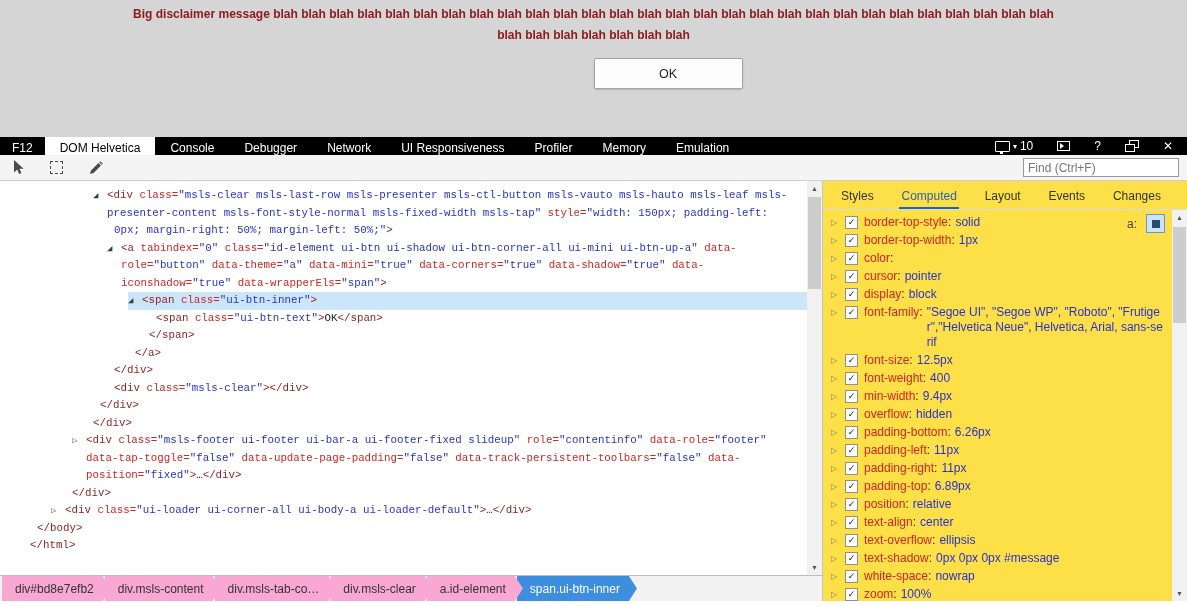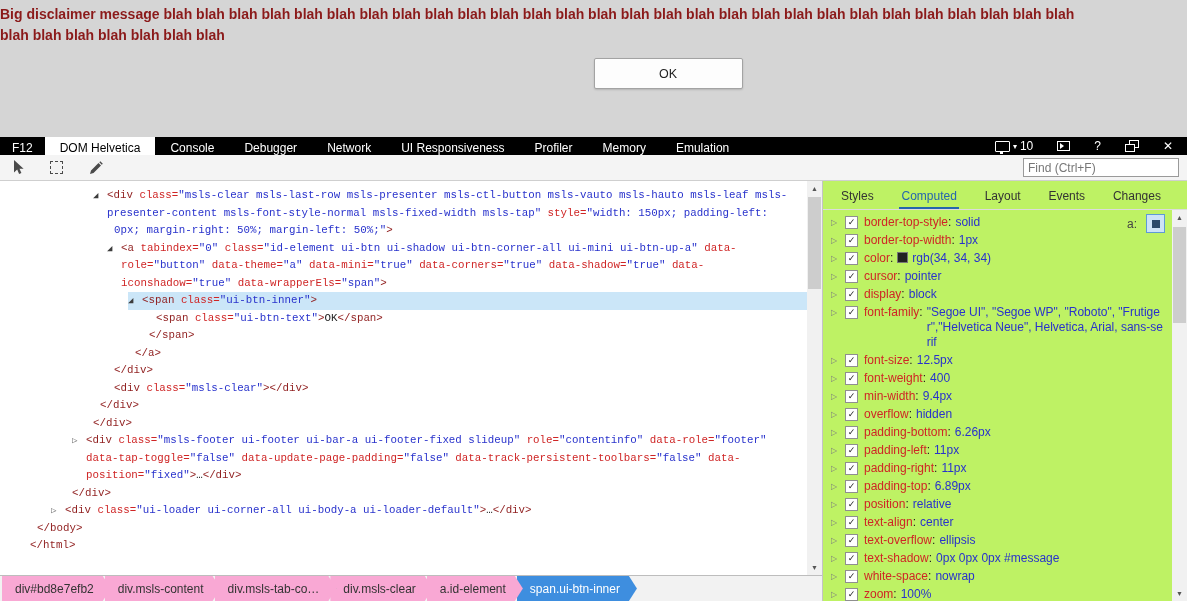--- a/index.html
+++ b/index.html
@@ -2,21 +2,21 @@
 <html><head>
 <meta charset="utf-8">
 <style>
   html,body{margin:0;padding:0;background:#888;}
   .screen{position:relative;width:1187px;height:606px;background:#fff;overflow:hidden;
           font-family:"Liberation Sans",sans-serif;color:#222;
           --disclaimer-text:#8b1a1a;--code-tag:#8f1d1d;--code-attr:#cf2525;--code-val:#2832cc;
           --sel-line:#cbe6f8;--crumb-sel:#3e8edf;}
   
   .webpage{height:137px;background:#d5d5d5;overflow:hidden;}
-  .disclaimer{padding-top:4px;font-weight:bold;font-size:14px;line-height:21px;
+  .disclaimer{padding-top:4px;text-align:center;font-weight:bold;font-size:12px;line-height:21px;
               color:var(--disclaimer-text);white-space:nowrap;}
   .ok-btn{display:block;width:149px;height:31px;margin:12px 0 0 50%;background:#fdfdfd;
           border:1px solid #a3a3a3;border-radius:2px;font-family:"Liberation Sans",sans-serif;
           font-size:12.5px;color:#222;box-shadow:0 1px 2px rgba(0,0,0,.15);cursor:pointer;}
   
   .f12-bar{height:18px;background:#000;display:flex;align-items:stretch;font-size:12px;}
   .f12-logo{line-height:23px;padding:0 12px;color:#fff;}
   .f12-tabs{display:flex;}
   .f12-tab{line-height:23px;padding:0 15px;color:#fff;cursor:pointer;white-space:nowrap;}
   .f12-tab.active{background:#fff;color:#000;}
@@ -62,21 +62,21 @@
   .sb-thumb{position:absolute;left:1px;right:1px;background:#cdcdcd;}
   
   .breadcrumbs{height:25px;background:#f2f2f2;border-top:1px solid #bdbdbd;display:flex;
                align-items:stretch;font-size:12px;color:#333;overflow:hidden;padding-left:2px;}
   .crumb{position:relative;display:flex;align-items:center;padding:0 17px 0 13px;margin-right:-6px;
          background:#f9a8d4;cursor:pointer;white-space:nowrap;
          clip-path:polygon(0 0,calc(100% - 8px) 0,100% 50%,calc(100% - 8px) 100%,0 100%);
          filter:drop-shadow(1px 0 0 #b8b8b8);}
   .crumb.sel{background:var(--crumb-sel);color:#fff;}
   
-  .right-col{flex:1;display:flex;flex-direction:column;background:#bef264;}
+  .right-col{flex:1;display:flex;flex-direction:column;background:#fde047;}
   .s-tabs{height:28px;flex:none;border-bottom:1px solid #dcdcdc;display:flex;justify-content:space-between;
           align-items:flex-end;padding:0 24px 0 16px;font-size:12px;}
   .s-tab{padding:0 2px 6px;cursor:pointer;color:#333;white-space:nowrap;}
   .s-tab.active{color:#2565ae;box-shadow:inset 0 -2px 0 #2565ae;}
   .props-wrap{flex:1;display:flex;position:relative;overflow:hidden;}
   .props{flex:1;padding-top:4px;font-size:12px;overflow:hidden;}
   .prop-row{display:flex;align-items:flex-start;padding:1px 6px 2px 6px;line-height:15px;}
   .ptw{flex:none;width:13px;color:#7e7e7e;font-size:8px;line-height:15px;padding-left:2px;}
   .cb{flex:none;width:11px;height:11px;border:1px solid #8f8f8f;background:#fff;color:#1a1a1a;
       font-size:9px;line-height:11px;text-align:center;margin:1px 6px 0 1px;cursor:pointer;}
@@ -216,21 +216,20 @@
               <span class="cb">✓</span>
               <span class="p-name">border-top-width</span>
               <span class="p-colon">:</span>
               <span class="p-val">1px</span>
             </div>
             <div class="prop-row">
               <span class="ptw">▷</span>
               <span class="cb">✓</span>
               <span class="p-name">color</span>
               <span class="p-colon">:</span>
-              <span class="p-val"><span class="swatch" style="background: rgb(34, 34, 34);"></span>rgb(34, 34, 34)</span>
             </div>
             <div class="prop-row">
               <span class="ptw">▷</span>
               <span class="cb">✓</span>
               <span class="p-name">cursor</span>
               <span class="p-colon">:</span>
               <span class="p-val">pointer</span>
             </div>
             <div class="prop-row">
               <span class="ptw">▷</span>

